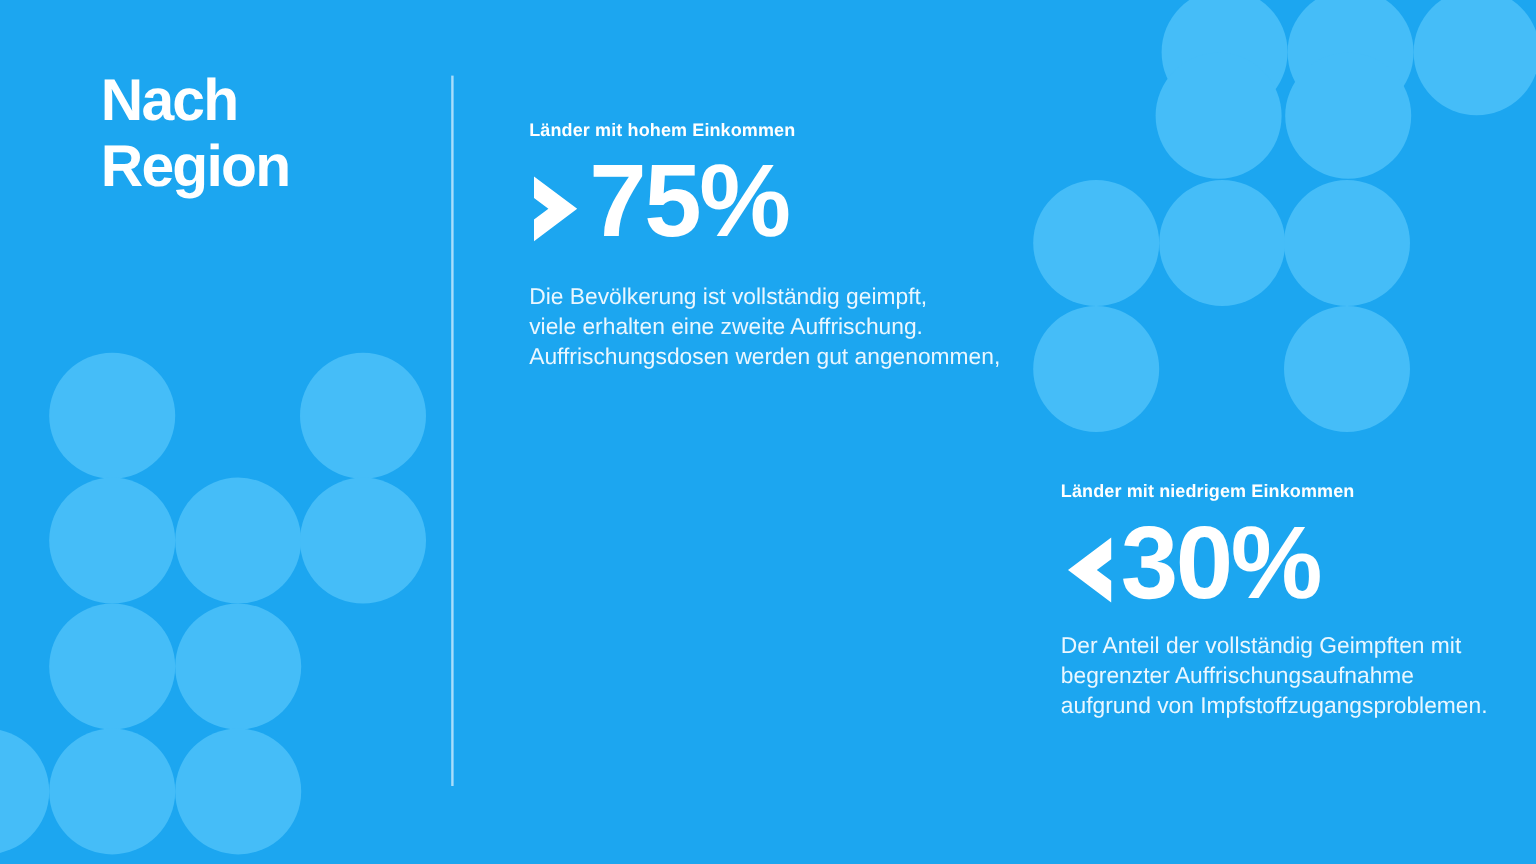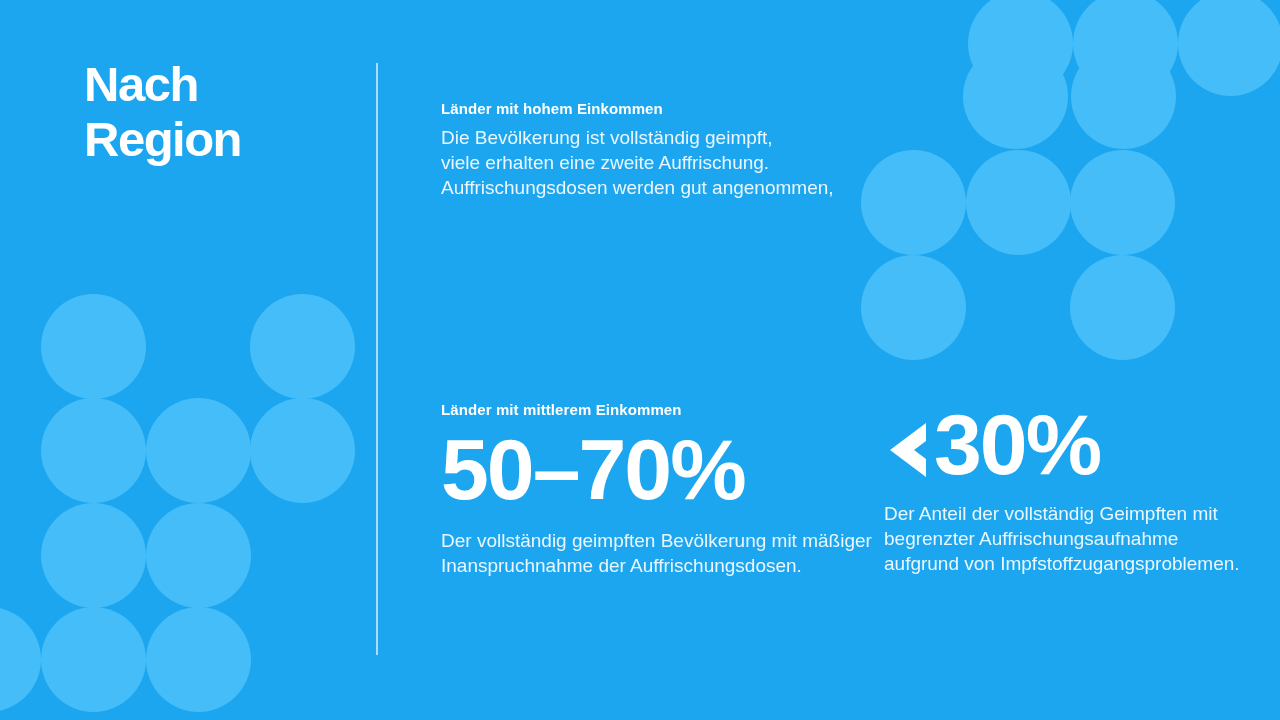--- a/index.html
+++ b/index.html
@@ -139,39 +139,38 @@
 
   <div id="divider"></div>
 
   <div id="title-block">
     <div class="title-line">Nach</div>
     <div class="title-line">Region</div>
   </div>
 
   <div class="stat-block" id="stat-high">
     <p class="stat-label">Länder mit hohem Einkommen</p>
+    <p class="stat-value">
+      <span class="stat-chevron">
+        <svg width="46" height="62" viewBox="0 0 46 62" aria-hidden="true">
+          <path d="M4 4 L40 31 L4 58 L4 40 L16 31 L4 22 Z" fill="#ffffff"></path>
+        </svg>
+      </span>
+      <span>75%</span>
+    </p>
     <p class="stat-desc">
       <span>Die Bevölkerung ist vollständig geimpft,</span>
       <span>viele erhalten eine zweite Auffrischung.</span>
       <span>Auffrischungsdosen werden gut angenommen,</span>
     </p>
   </div>
 
-  <div class="stat-block" id="stat-mid">
-    <p class="stat-label">Länder mit mittlerem Einkommen</p>
-    <p class="stat-value">
-      <span>50–70%</span>
-    </p>
-    <p class="stat-desc">
-      <span>Der vollständig geimpften Bevölkerung mit mäßiger</span>
-      <span>Inanspruchnahme der Auffrischungsdosen.</span>
-    </p>
-  </div>
 
   <div class="stat-block" id="stat-low">
+    <p class="stat-label">Länder mit niedrigem Einkommen</p>
     <p class="stat-value">
       <span class="stat-chevron">
         <svg width="46" height="62" viewBox="0 0 46 62" aria-hidden="true">
           <path d="M42 4 L42 22 L30 31 L42 40 L42 58 L6 31 Z" fill="#ffffff"></path>
         </svg>
       </span>
       <span>30%</span>
     </p>
     <p class="stat-desc">
       <span>Der Anteil der vollständig Geimpften mit</span>

